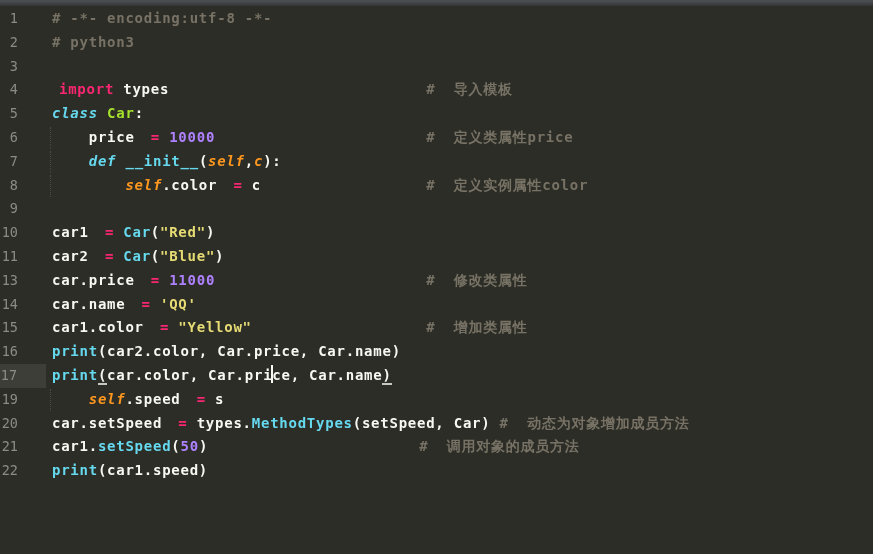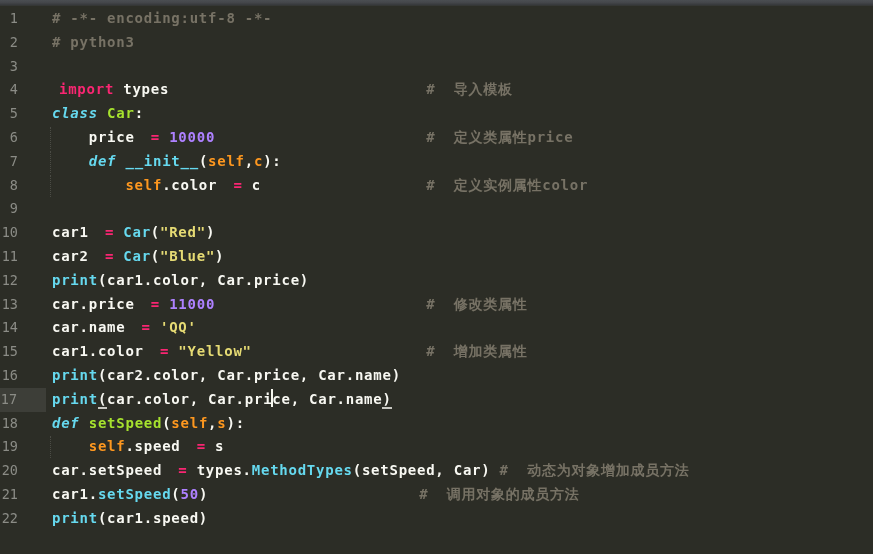--- a/index.html
+++ b/index.html
@@ -54,21 +54,21 @@
     border-left: 1px dotted var(--indent_guide, #4b4c45);
   }
 
   .tk-pln  { color: var(--plain, #f8f8f2); }
   .tk-kw   { color: var(--keyword, #f92672); margin-left: 7px; }
   .tk-st   { color: var(--storage, #66d9ef); font-style: italic; }
   .tk-fn   { color: var(--function, #66d9ef); }
   .tk-cls  { color: var(--class_name, #a6e22e); }
   .tk-num  { color: var(--number, #ae81ff); }
   .tk-str  { color: var(--string, #e6db74); }
-  .tk-par  { color: var(--parameter, #fd971f); }
+  .tk-par  { color: var(--parameter, #fd971f); font-style: italic; }
   .tk-com  { color: var(--comment, #777265); font-weight: bold; }
   .tk-plnu { color: var(--plain, #f8f8f2);
              border-bottom: 2px solid var(--bracket_underline, #c8c8c2); }
 
   .caret {
     display: inline-block;
     width: 2px; height: 18px;
     margin: 0 -1px;
     background: var(--caret, #f8f8f0);
     vertical-align: -3px;
@@ -84,25 +84,23 @@
       <div class="row"><div class="gutter">2</div><div class="code"><span class="tk-com"># python3</span></div></div>
       <div class="row"><div class="gutter">3</div><div class="code"></div></div>
       <div class="row"><div class="gutter">4</div><div class="code"><span class="tk-kw">import</span><span class="tk-pln"> types</span><span class="tk-pln">                            </span><span class="tk-com">#  导入模板</span></div></div>
       <div class="row"><div class="gutter">5</div><div class="code"><span class="tk-st">class</span><span class="tk-pln"> </span><span class="tk-cls">Car</span><span class="tk-pln">:</span></div></div>
       <div class="row"><div class="gutter">6</div><div class="code"><span class="guide"></span><span class="tk-pln">    price </span><span class="tk-kw">=</span><span class="tk-pln"> </span><span class="tk-num">10000</span><span class="tk-pln">                       </span><span class="tk-com">#  定义类属性price</span></div></div>
       <div class="row"><div class="gutter">7</div><div class="code"><span class="guide"></span><span class="tk-pln">    </span><span class="tk-st">def</span><span class="tk-pln"> </span><span class="tk-fn">__init__</span><span class="tk-pln">(</span><span class="tk-par">self</span><span class="tk-pln">,</span><span class="tk-par">c</span><span class="tk-pln">):</span></div></div>
       <div class="row"><div class="gutter">8</div><div class="code"><span class="guide"></span><span class="tk-pln">        </span><span class="tk-par">self</span><span class="tk-pln">.color </span><span class="tk-kw">=</span><span class="tk-pln"> c</span><span class="tk-pln">                  </span><span class="tk-com">#  定义实例属性color</span></div></div>
       <div class="row"><div class="gutter">9</div><div class="code"></div></div>
       <div class="row"><div class="gutter">10</div><div class="code"><span class="tk-pln">car1 </span><span class="tk-kw">=</span><span class="tk-pln"> </span><span class="tk-fn">Car</span><span class="tk-pln">(</span><span class="tk-str">"Red"</span><span class="tk-pln">)</span></div></div>
       <div class="row"><div class="gutter">11</div><div class="code"><span class="tk-pln">car2 </span><span class="tk-kw">=</span><span class="tk-pln"> </span><span class="tk-fn">Car</span><span class="tk-pln">(</span><span class="tk-str">"Blue"</span><span class="tk-pln">)</span></div></div>
-      <div class="row"><div class="gutter">12</div><div class="code"><span class="tk-fn">print</span><span class="tk-pln">(car1.color, Car.price)</span></div></div>
       <div class="row"><div class="gutter">13</div><div class="code"><span class="tk-pln">car.price </span><span class="tk-kw">=</span><span class="tk-pln"> </span><span class="tk-num">11000</span><span class="tk-pln">                       </span><span class="tk-com">#  修改类属性</span></div></div>
       <div class="row"><div class="gutter">14</div><div class="code"><span class="tk-pln">car.name </span><span class="tk-kw">=</span><span class="tk-pln"> </span><span class="tk-str">'QQ'</span></div></div>
       <div class="row"><div class="gutter">15</div><div class="code"><span class="tk-pln">car1.color </span><span class="tk-kw">=</span><span class="tk-pln"> </span><span class="tk-str">"Yellow"</span><span class="tk-pln">                   </span><span class="tk-com">#  增加类属性</span></div></div>
       <div class="row"><div class="gutter">16</div><div class="code"><span class="tk-fn">print</span><span class="tk-pln">(car2.color, Car.price, Car.name)</span></div></div>
       <div class="row current"><div class="gutter">17</div><div class="code"><span class="tk-fn">print</span><span class="tk-plnu">(</span><span class="tk-pln">car.color, Car.pri</span><span class="caret"></span><span class="tk-pln">ce, Car.name</span><span class="tk-plnu">)</span></div></div>
-      <div class="row"><div class="gutter">18</div><div class="code"><span class="tk-st">def</span><span class="tk-pln"> </span><span class="tk-cls">setSpeed</span><span class="tk-pln">(</span><span class="tk-par">self</span><span class="tk-pln">,</span><span class="tk-par">s</span><span class="tk-pln">):</span></div></div>
       <div class="row"><div class="gutter">19</div><div class="code"><span class="guide"></span><span class="tk-pln">    </span><span class="tk-par">self</span><span class="tk-pln">.speed </span><span class="tk-kw">=</span><span class="tk-pln"> s</span></div></div>
       <div class="row"><div class="gutter">20</div><div class="code"><span class="tk-pln">car.setSpeed </span><span class="tk-kw">=</span><span class="tk-pln"> types.</span><span class="tk-fn">MethodTypes</span><span class="tk-pln">(setSpeed, Car) </span><span class="tk-com">#  动态为对象增加成员方法</span></div></div>
       <div class="row"><div class="gutter">21</div><div class="code"><span class="tk-pln">car1.</span><span class="tk-fn">setSpeed</span><span class="tk-pln">(</span><span class="tk-num">50</span><span class="tk-pln">)</span><span class="tk-pln">                       </span><span class="tk-com">#  调用对象的成员方法</span></div></div>
       <div class="row"><div class="gutter">22</div><div class="code"><span class="tk-fn">print</span><span class="tk-pln">(car1.speed)</span></div></div>
     </div>
 </div>
 
 </body></html>

